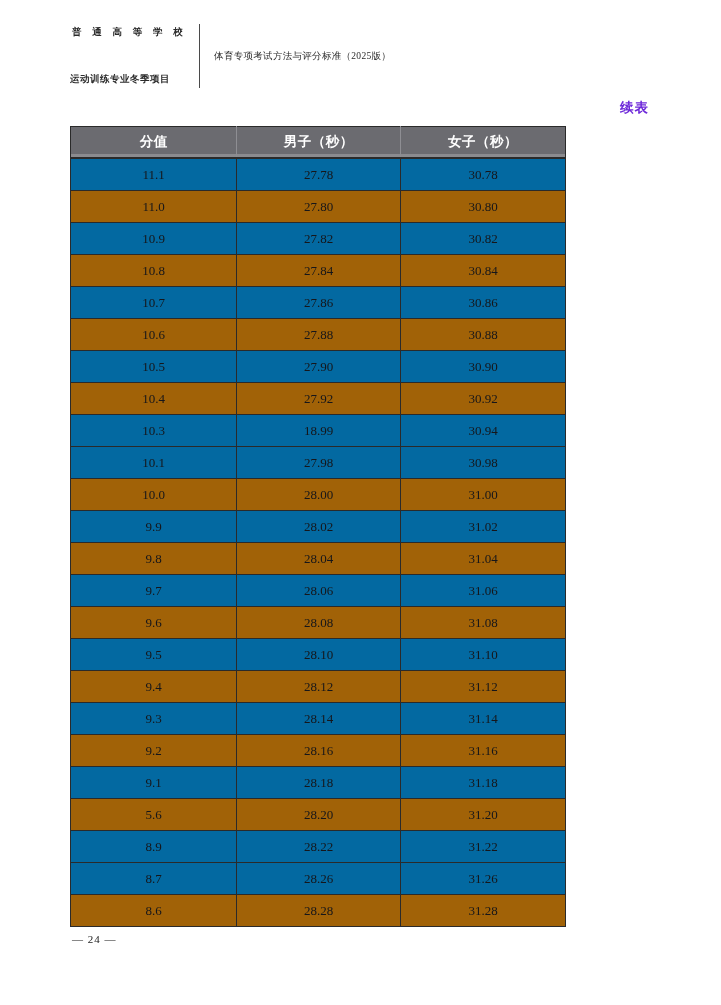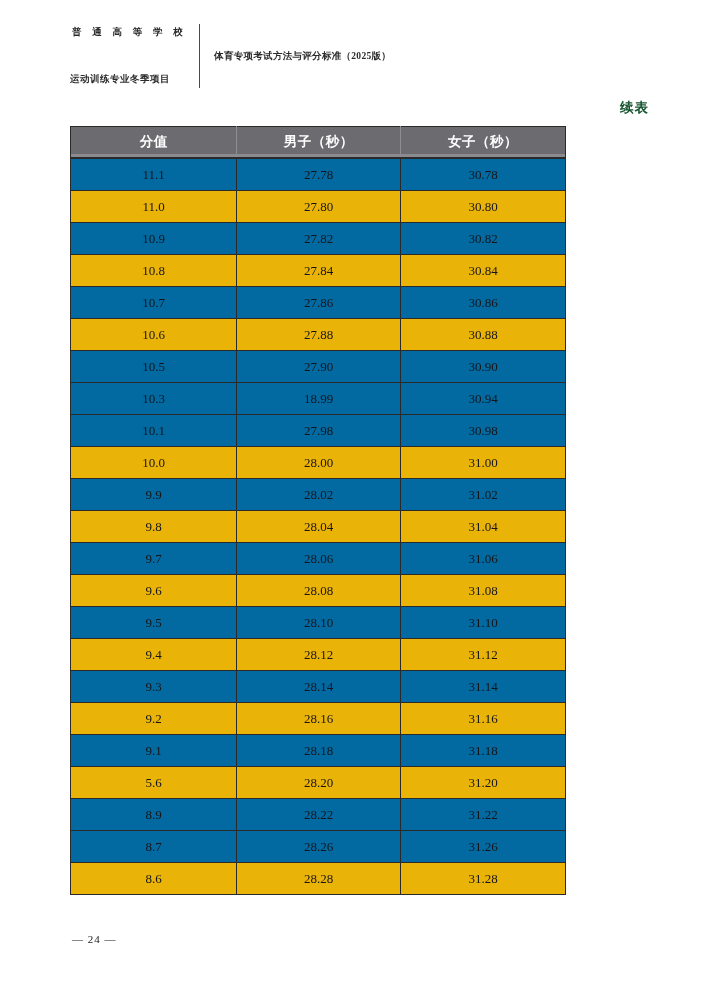--- a/index.html
+++ b/index.html
@@ -42,34 +42,34 @@
     white-space: nowrap;
     font-family: "Liberation Serif", "DejaVu Serif", serif;
   }
   .header-line.spaced {
     letter-spacing: 4.2px;
     padding-left: 2px;
   }
   .header-right {
     padding-left: 14px;
     font-size: 9.5px;
-    font-weight: bold;
+    font-weight: normal;
     color: #2b2b2b;
     white-space: nowrap;
     letter-spacing: 0.3px;
   }
 
   
   .continued-label {
     position: absolute;
     right: 72px;
     top: 99px;
     font-size: 13.5px;
     font-weight: bold;
-    color: #14532d;
+    color: #6d28d9;
     letter-spacing: 1px;
   }
 
   
   .score-table-wrap {
     position: absolute;
     left: 70px;
     top: 126px;
     width: 496px;
   }
@@ -103,21 +103,21 @@
   table.score-table tbody td {
     height: 29px;
     text-align: center;
     vertical-align: middle;
     font-size: 13px;
     color: #16161a;
     border: 1px solid #2a2a2a;
     font-family: "Liberation Serif", "DejaVu Serif", serif;
   }
   table.score-table tbody tr.odd td  { background: #0369a1; }
-  table.score-table tbody tr.even td { background: #eab308; }
+  table.score-table tbody tr.even td { background: #a16207; }
 
   
   .page-number {
     position: absolute;
     left: 72px;
     top: 933px;
     font-size: 11px;
     color: #1a1a1a;
     letter-spacing: 1px;
     font-family: "Liberation Serif", "DejaVu Serif", serif;
@@ -179,20 +179,25 @@
         <tr class="even">
           <td>10.6</td>
           <td>27.88</td>
           <td>30.88</td>
         </tr>
         <tr class="odd">
           <td>10.5</td>
           <td>27.90</td>
           <td>30.90</td>
         </tr>
+        <tr class="even">
+          <td>10.4</td>
+          <td>27.92</td>
+          <td>30.92</td>
+        </tr>
         <tr class="odd">
           <td>10.3</td>
           <td>18.99</td>
           <td>30.94</td>
         </tr>
         <tr class="odd">
           <td>10.1</td>
           <td>27.98</td>
           <td>30.98</td>
         </tr>

